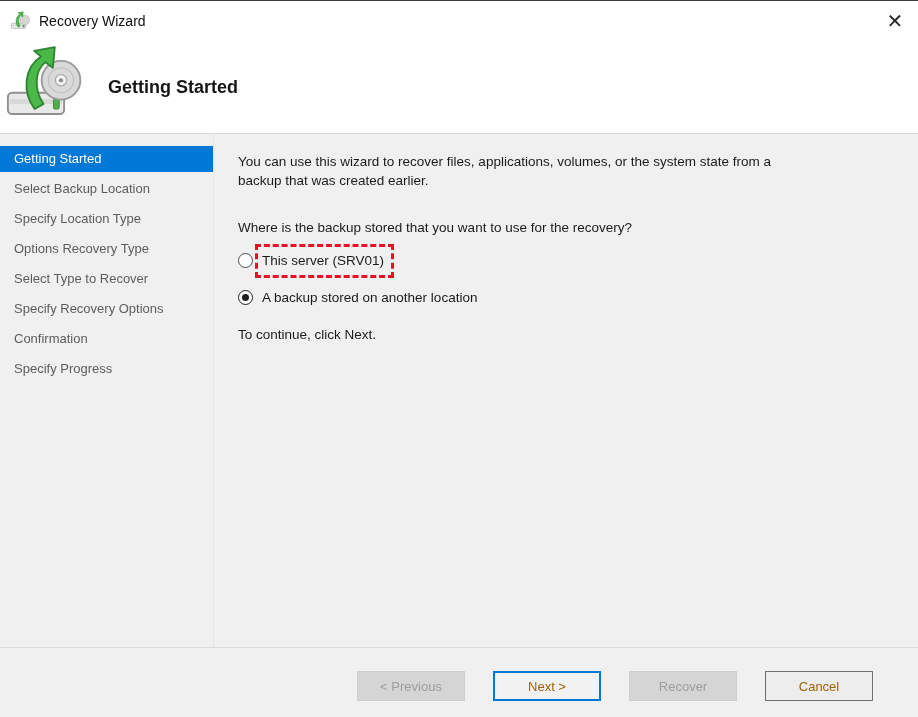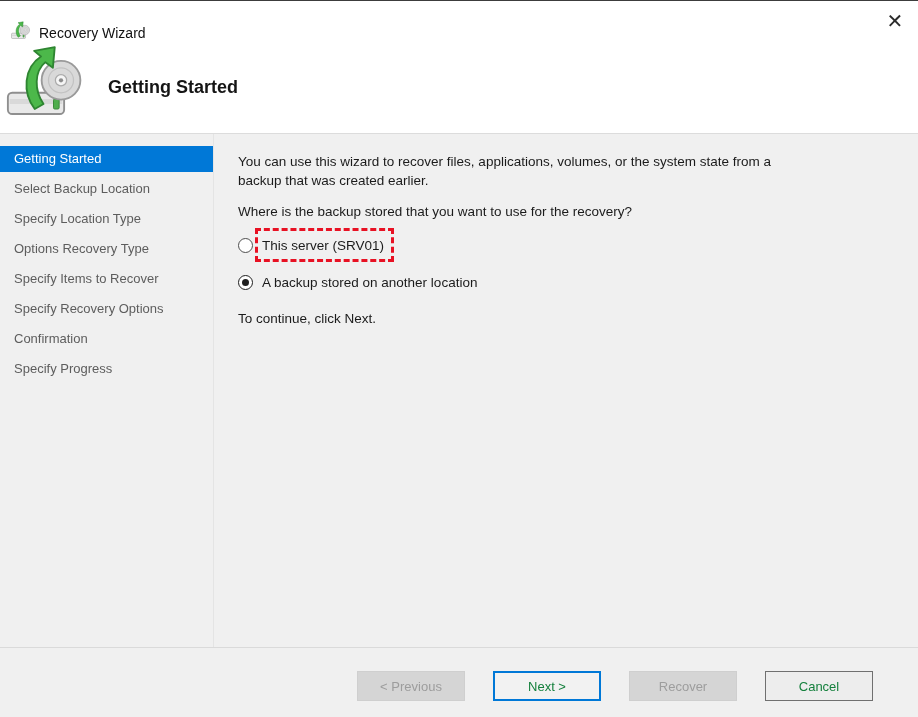--- a/index.html
+++ b/index.html
@@ -7,21 +7,21 @@
   html,body { margin:0; padding:0; }
   body {
     width:918px; height:717px;
     font-family:"Liberation Sans","DejaVu Sans",sans-serif;
     background:#ffffff; color:#1b1b1b;
     border-top:1px solid #3c3c3c;
     position:relative; overflow:hidden;
   }
 
   
-  .titlebar { height:40px; display:flex; align-items:flex-end; padding-left:11px; background:#ffffff; }
+  .titlebar { height:40px; display:flex; align-items:center; padding-left:11px; background:#ffffff; }
   .titlebar .app-icon { width:20px; height:20px; margin-right:8px; }
   .titlebar .win-title { font-size:14px; color:#111111; }
   .close-btn {
     margin-left:auto; width:46px; height:40px;
     display:flex; align-items:center; justify-content:center;
     background:none; border:none; padding:0;
     font-size:20px; font-weight:300; color:#2b2b2b;
     font-family:"DejaVu Sans",sans-serif; cursor:pointer;
   }
 
@@ -31,39 +31,39 @@
   .header h1 { font-size:18px; font-weight:bold; color:#151515; margin:0 0 0 22px; }
 
   
   .main { display:flex; height:513px; }
   .sidebar { width:214px; background:#f0f0f0; border-right:1px solid #e4e4e4; padding-top:12px; flex:0 0 auto; }
   .side-item { height:26px; line-height:26px; padding-left:14px; margin-bottom:4px;
                font-size:13px; color:#5d5d5d; white-space:nowrap; }
   .side-item.active { background:#0078d7; color:#ffffff; }
 
   .content { flex:1; background:#f0f0f0; padding:18px 24px 0 24px; font-size:13.5px; }
-  .intro { width:556px; line-height:19px; margin:0 0 12px 0; }
+  .intro { width:556px; line-height:19px; margin:0 0 28px 0; }
   .question { margin:0 0 16px 0; line-height:19px; }
 
-  .option { display:flex; align-items:center; position:relative; height:16px; margin-bottom:21px; }
+  .option { display:flex; align-items:flex-start; position:relative; height:16px; margin-bottom:21px; }
   .radio { width:15px; height:15px; border:1px solid #4e4e4e; border-radius:50%;
            background:#ffffff; margin-right:9px; flex:0 0 auto;
            display:flex; align-items:center; justify-content:center; }
   .radio.checked { border-color:#1f1f1f; }
   .radio .dot { width:7px; height:7px; border-radius:50%; background:#1f1f1f; }
   .highlight-box { position:absolute; left:17px; top:-9px; width:139px; height:34px;
                    border:3px dashed #e81123; pointer-events:none; }
   .note { margin-top:14px; }
 
   
   .footer { height:70px; background:#f0f0f0; border-top:1px solid #dadada;
             display:flex; justify-content:flex-end; align-items:flex-start;
             padding:23px 45px 0 0; gap:28px; }
   .btn { width:108px; height:30px; font-size:13px; font-family:inherit;
-         background:#ededed; border:1px solid #707070; color:#15803d; cursor:pointer; }
+         background:#ededed; border:1px solid #707070; color:#a16207; cursor:pointer; }
   .btn.disabled { background:#d5d5d5; border:1px solid #cfcfcf; color:#9d9d9d; cursor:default; }
   .btn.default { background:#f2f2f2; border:2px solid #0078d7; }
 
   .svg-defs { position:absolute; width:0; height:0; overflow:hidden; }
 </style>
 </head>
 <body>
 
 <svg class="svg-defs" aria-hidden="true">
   <defs>
@@ -97,21 +97,21 @@
   <h1>Getting Started</h1>
 </div>
 
 <div class="main">
 
   <div class="sidebar">
     <div class="side-item active">Getting Started</div>
     <div class="side-item">Select Backup Location</div>
     <div class="side-item">Specify Location Type</div>
     <div class="side-item">Options Recovery Type</div>
-    <div class="side-item">Specify Items to Recover</div>
+    <div class="side-item">Select Type to Recover</div>
     <div class="side-item">Specify Recovery Options</div>
     <div class="side-item">Confirmation</div>
     <div class="side-item">Specify Progress</div>
   </div>
 
   <div class="content">
     <p class="intro">You can use this wizard to recover files, applications, volumes, or the system state from a backup that was created earlier.</p>
     <p class="question">Where is the backup stored that you want to use for the recovery?</p>
 
     <div class="option">

